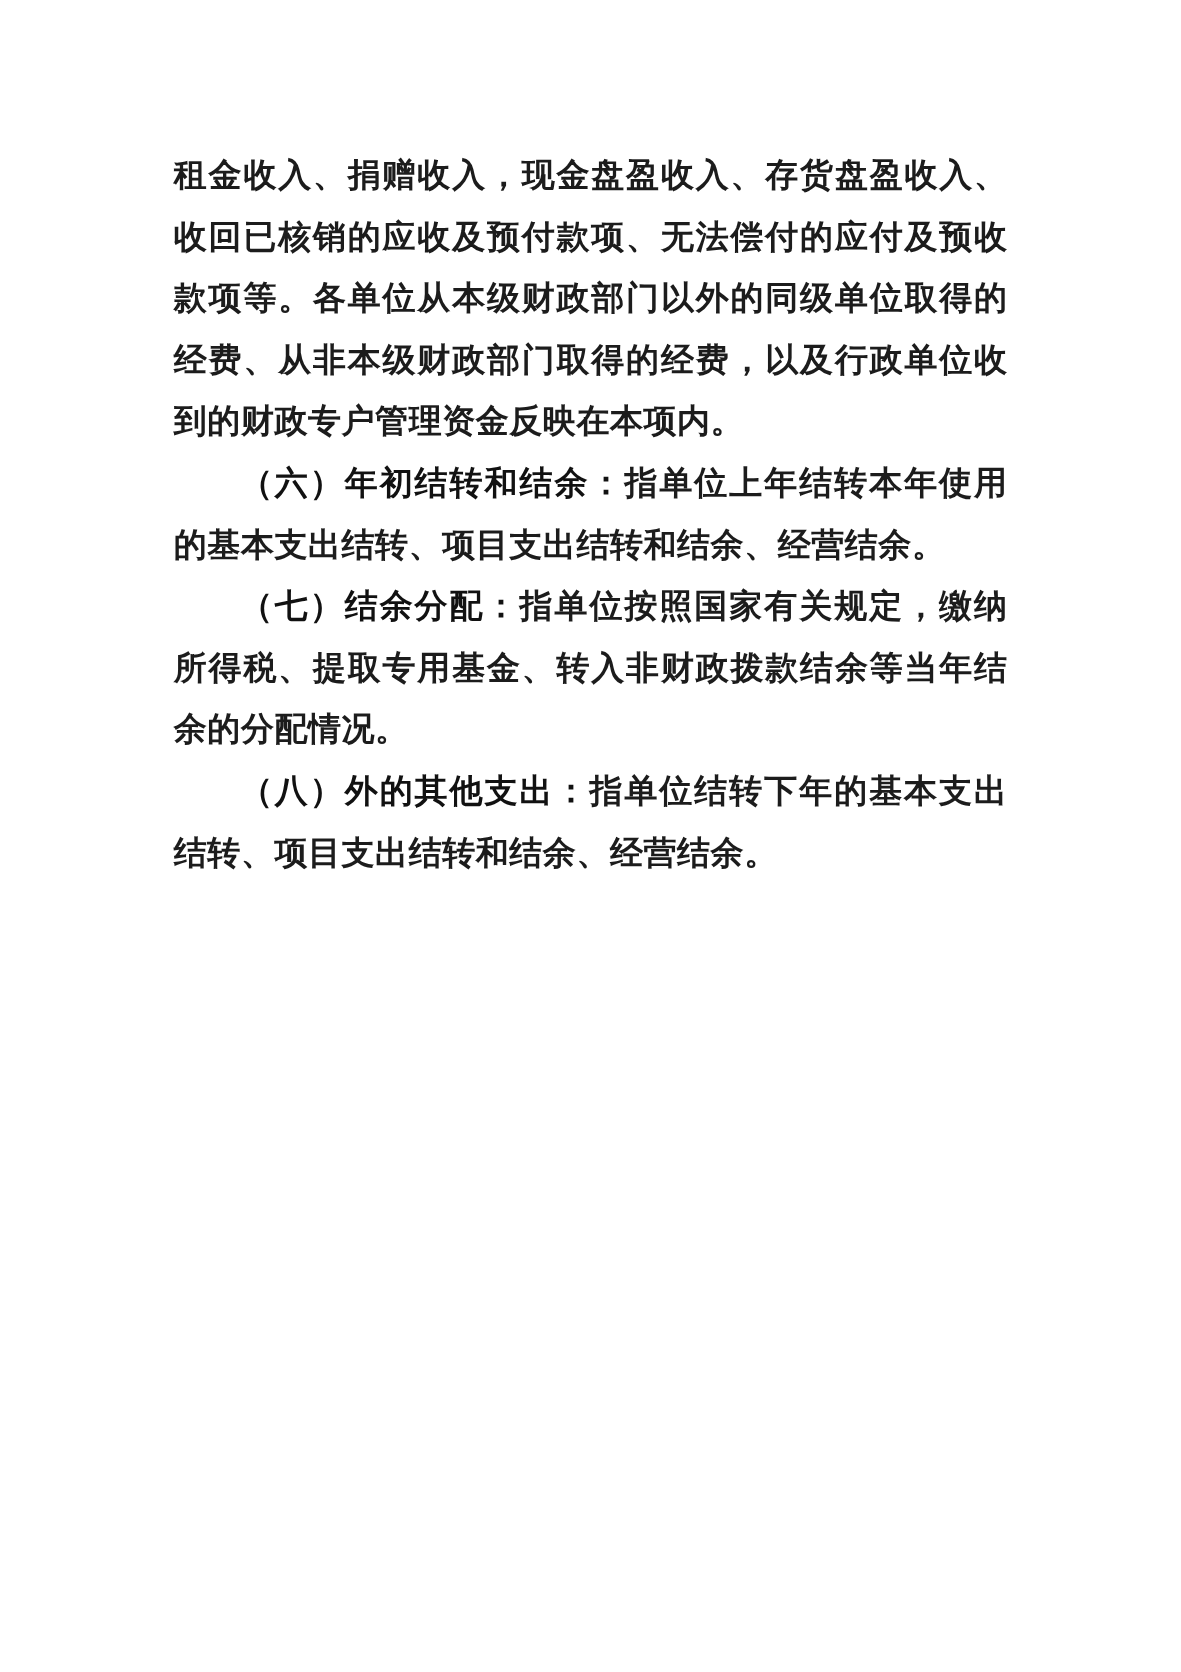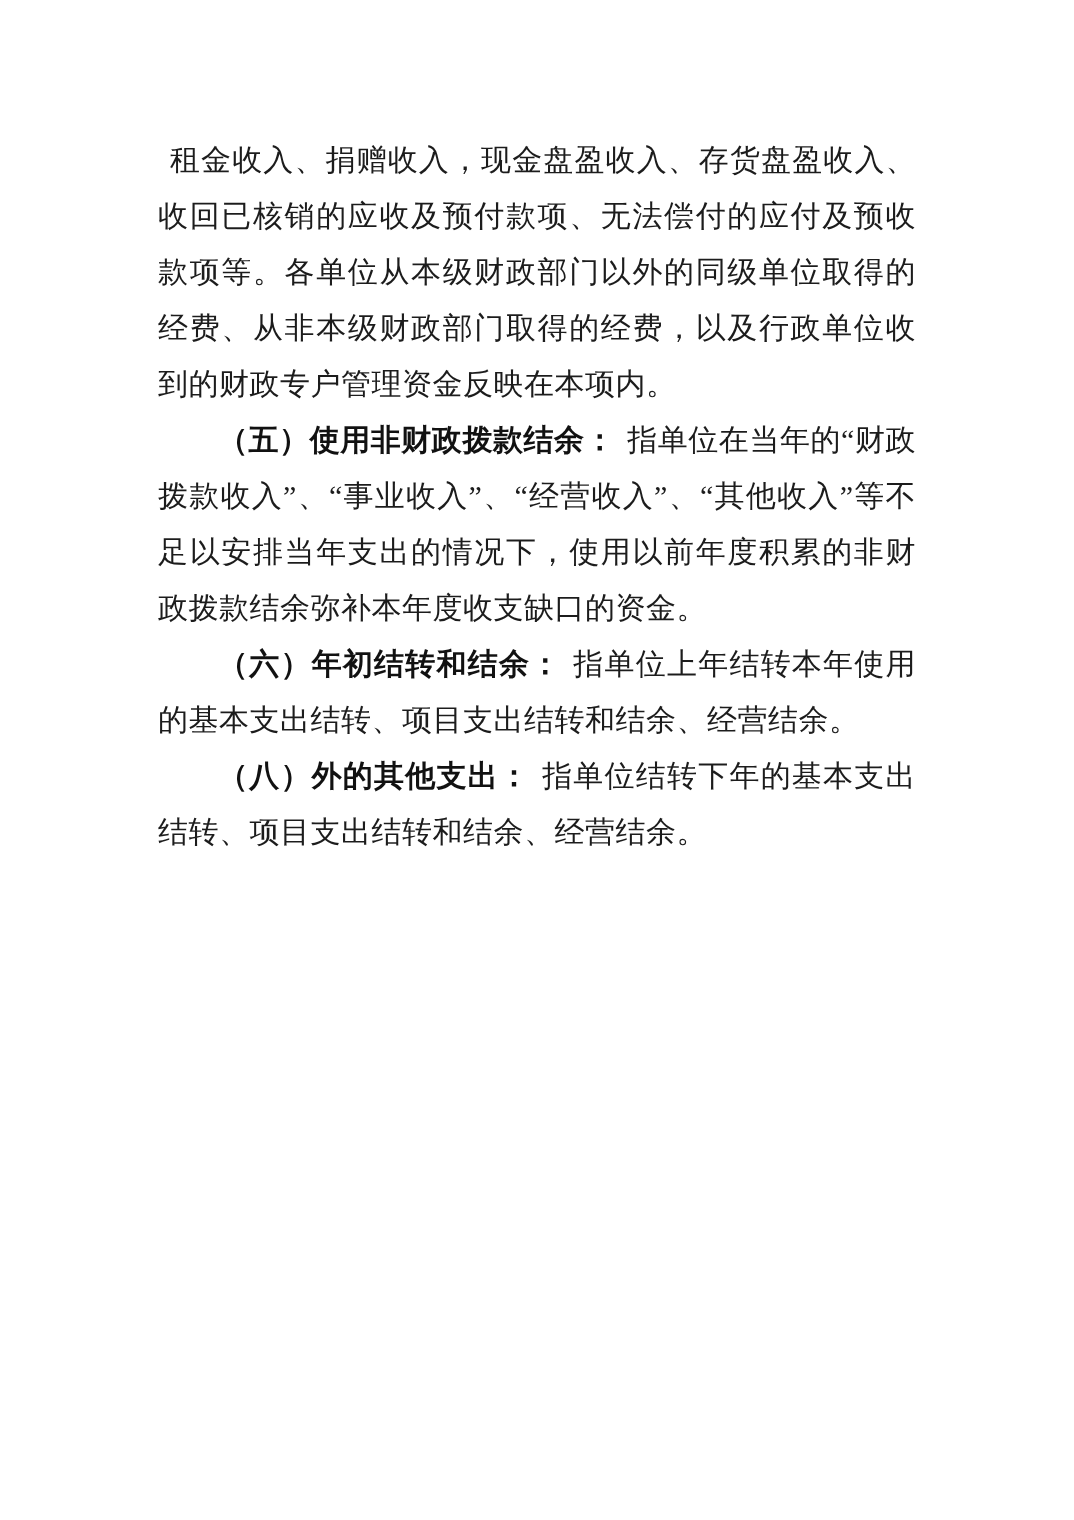--- a/index.html
+++ b/index.html
@@ -30,40 +30,39 @@
       word-break: break-all;
     }
     .doc-paragraph.indent {
       text-indent: 2em;
     }
     .para-heading {
       font-weight: 700;
       color: #111111;
     }
     .para-body {
-      font-weight: 400;
-      margin-left: 12px;
+      font-weight: 700;
     }
   </style>
 </head>
 <body>
 
 <div class="page">
 
   <p class="doc-paragraph">
     <span class="para-heading"></span><span class="para-body">租金收入、捐赠收入，现金盘盈收入、存货盘盈收入、收回已核销的应收及预付款项、无法偿付的应付及预收款项等。各单位从本级财政部门以外的同级单位取得的经费、从非本级财政部门取得的经费，以及行政单位收到的财政专户管理资金反映在本项内。</span>
   </p>
 
-  <p class="doc-paragraph indent">
-    <span class="para-heading">（五）使用非财政拨款结余：</span><span class="para-body">指单位在当年的“财政拨款收入”、“事业收入”、“经营收入”、“其他收入”等不足以安排当年支出的情况下，使用以前年度积累的非财政拨款结余弥补本年度收支缺口的资金。</span>
-  </p>
 
   <p class="doc-paragraph indent">
     <span class="para-heading">（六）年初结转和结余：</span><span class="para-body">指单位上年结转本年使用的基本支出结转、项目支出结转和结余、经营结余。</span>
   </p>
 
+  <p class="doc-paragraph indent">
+    <span class="para-heading">（七）结余分配：</span><span class="para-body">指单位按照国家有关规定，缴纳所得税、提取专用基金、转入非财政拨款结余等当年结余的分配情况。</span>
+  </p>
 
   <p class="doc-paragraph indent">
     <span class="para-heading">（八）外的其他支出：</span><span class="para-body">指单位结转下年的基本支出结转、项目支出结转和结余、经营结余。</span>
   </p>
 
 
 </div>
 
 </body></html>

